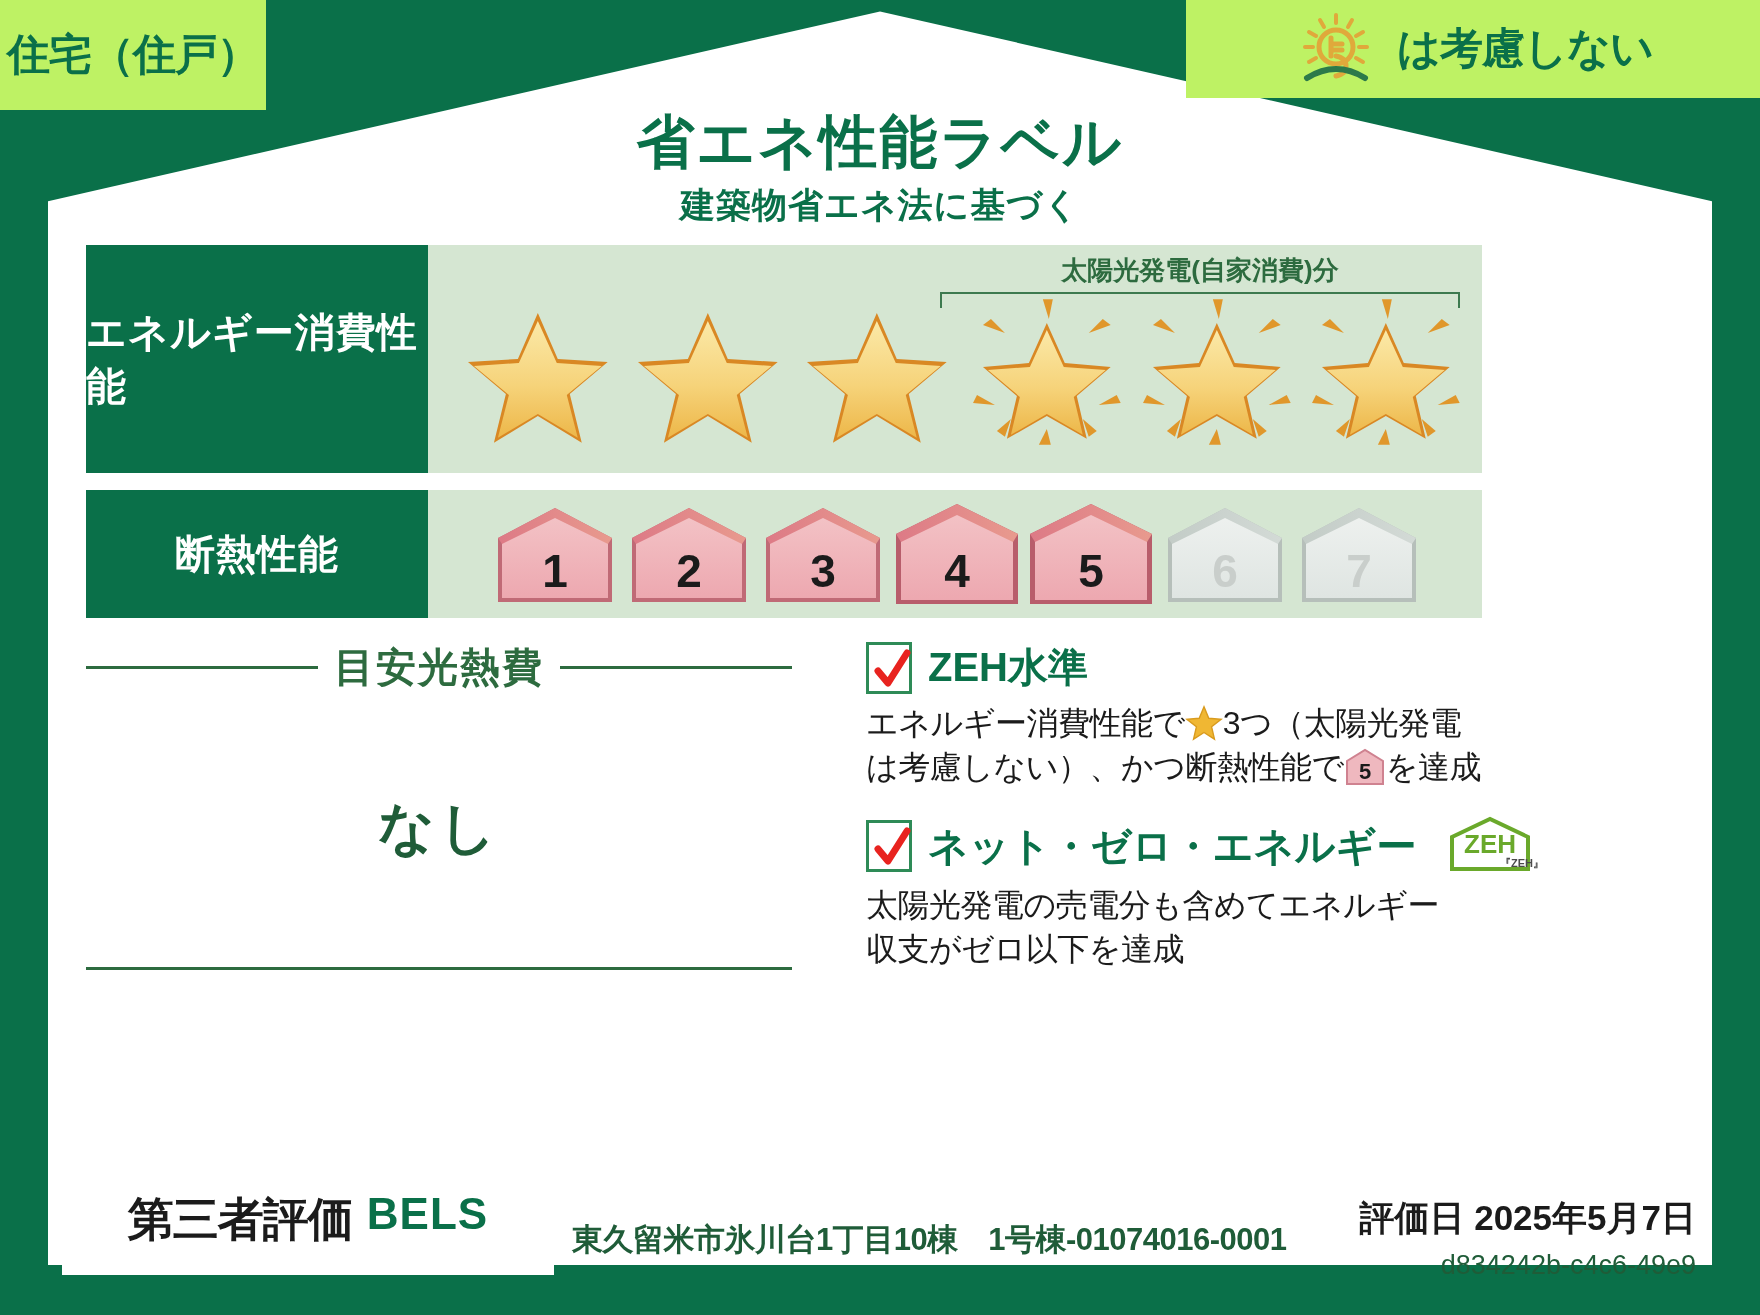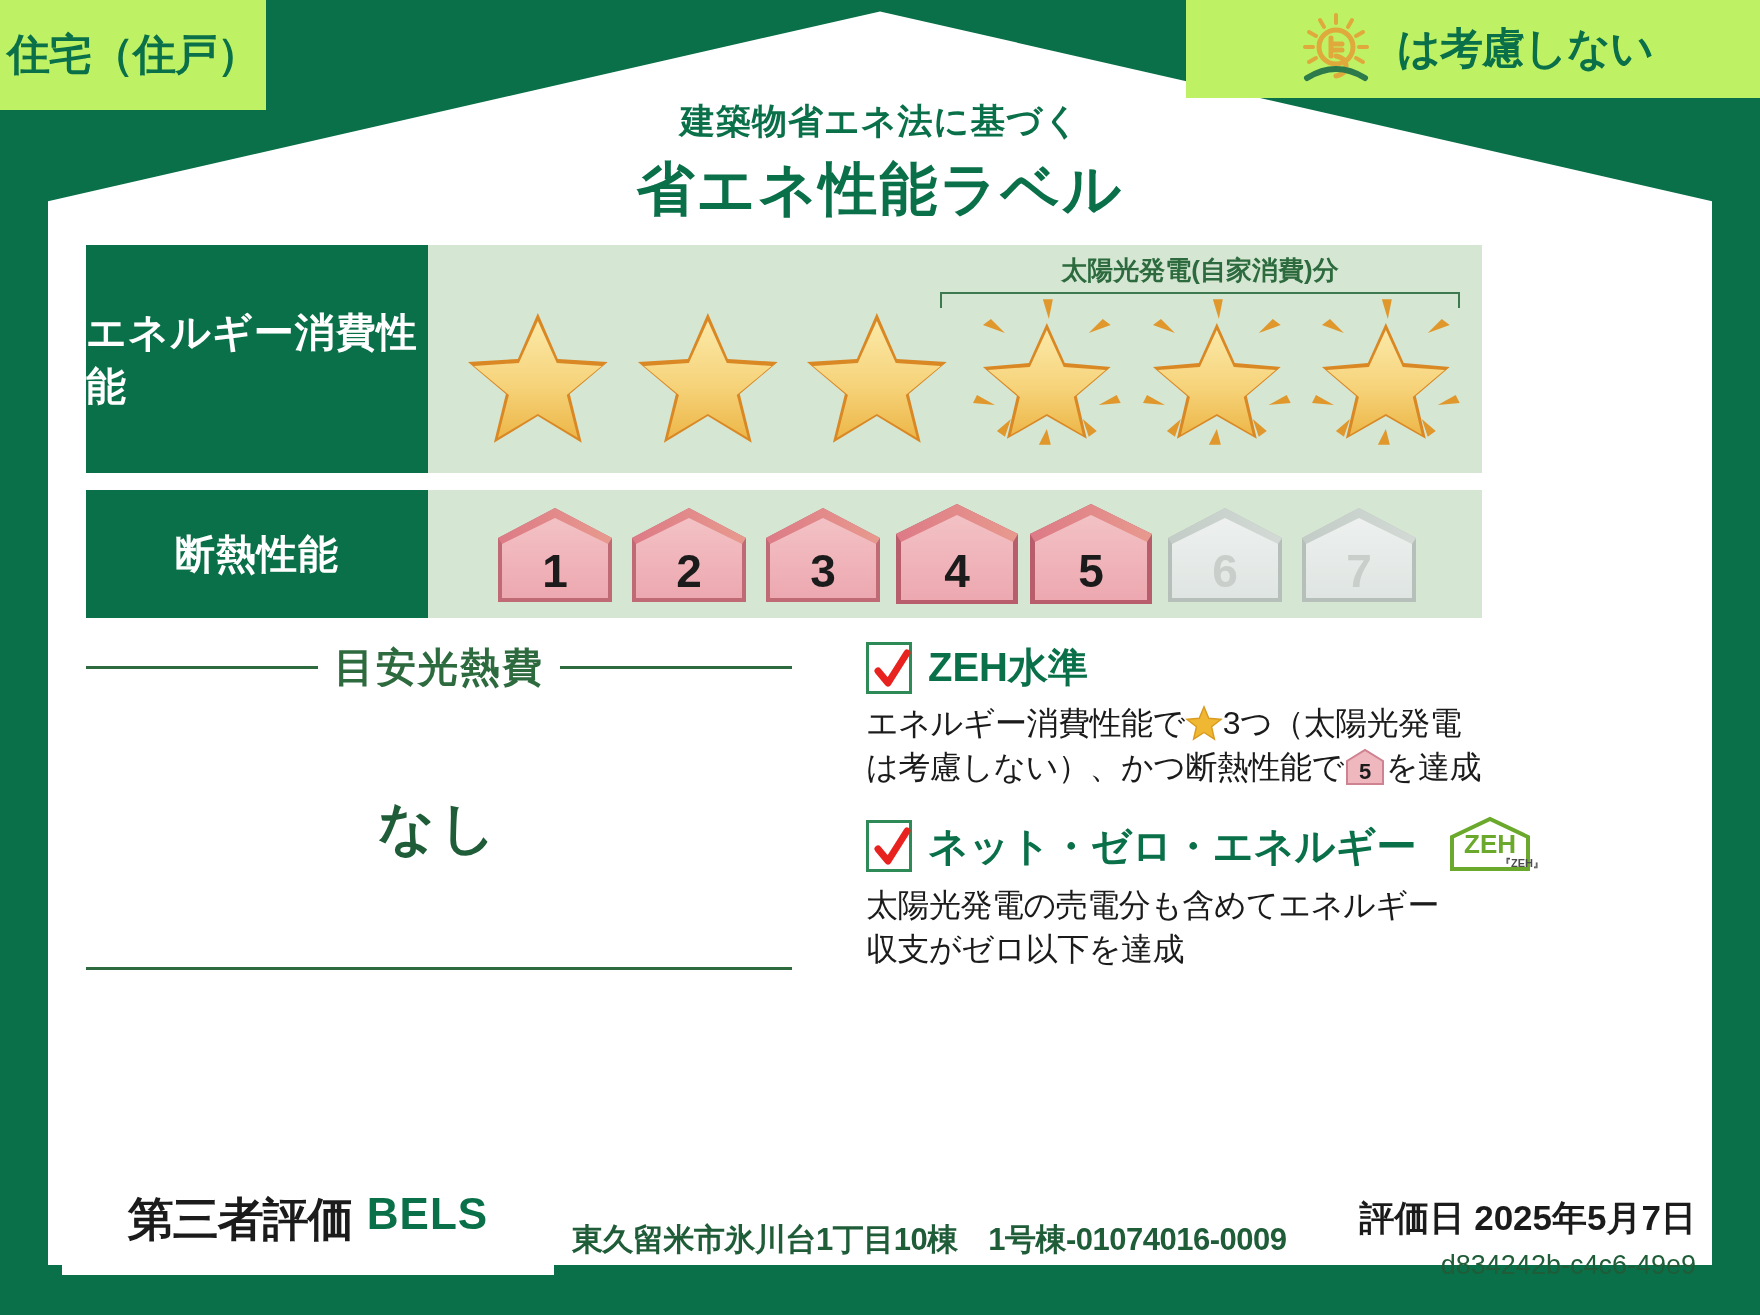--- a/index.html
+++ b/index.html
@@ -203,22 +203,22 @@
         <circle cx="43" cy="37" r="17" fill="none" stroke="#e0a93b" stroke-width="5"></circle>
         <path d="M38 28 L38 46 M38 34 L49 34 M38 40 L49 40" stroke="#e0a93b" stroke-width="5" fill="none" stroke-linecap="round"></path>
         <path d="M43 46 q10 2 10 10 q0 8 -10 10" fill="none" stroke="#e0a93b" stroke-width="5" stroke-linecap="round"></path>
         <path d="M14 68 q29 -18 58 0" fill="none" stroke="#2d7a4a" stroke-width="6" stroke-linecap="round"></path>
       </svg>
     </span>
     <span class="btxt">は考慮しない</span>
   </div>
 
   <div id="title-block">
+    <div id="title-main">省エネ性能ラベル</div>
     <div id="title-sub">建築物省エネ法に基づく</div>
-    <div id="title-main">省エネ性能ラベル</div>
   </div>
 
   <div class="row" id="row-energy">
     <div class="row-label">
       <span>エネルギー消費性能</span>
     </div>
     <div class="row-value">
 
       <div id="solar-note">
         <div class="txt">太陽光発電(自家消費)分</div>
@@ -460,20 +460,20 @@
       <div>太陽光発電の売電分も含めてエネルギー</div>
       <div>収支がゼロ以下を達成</div>
     </div>
   </div>
 
   <div id="footer">
     <div id="bels-badge">
       <span id="bels-jp">第三者評価</span>
       <span id="bels-en">BELS</span>
     </div>
-    <div id="footer-addr">東久留米市氷川台1丁目10棟　1号棟-01074016-0009</div>
+    <div id="footer-addr">東久留米市氷川台1丁目10棟　1号棟-01074016-0001</div>
     <div id="footer-right">
       <div id="eval-date">評価日 2025年5月7日</div>
       <div id="eval-id">d834242b-c4c6-49e9</div>
     </div>
   </div>
 
 </div>
 
 </body></html>

